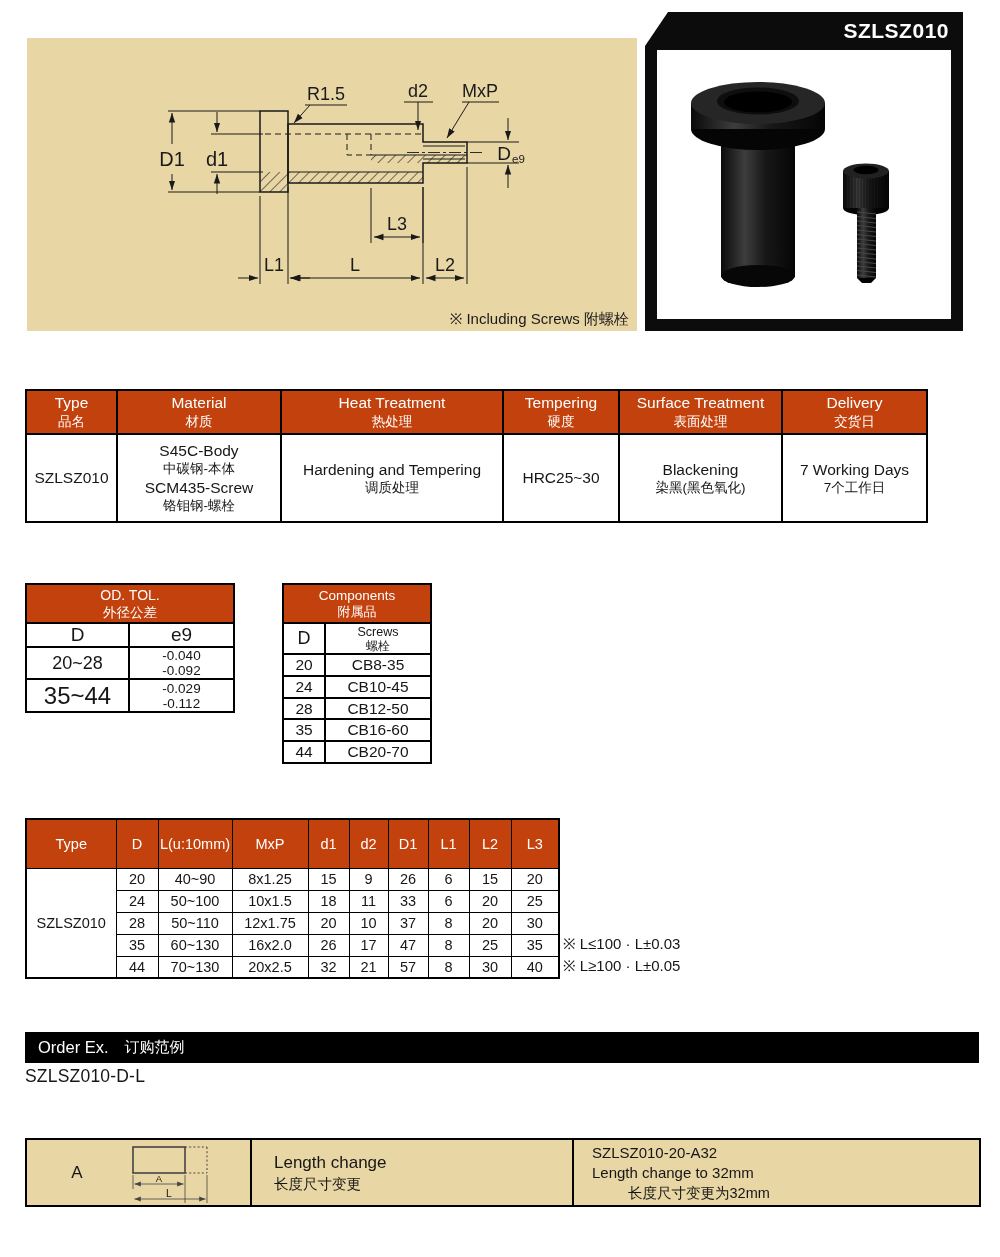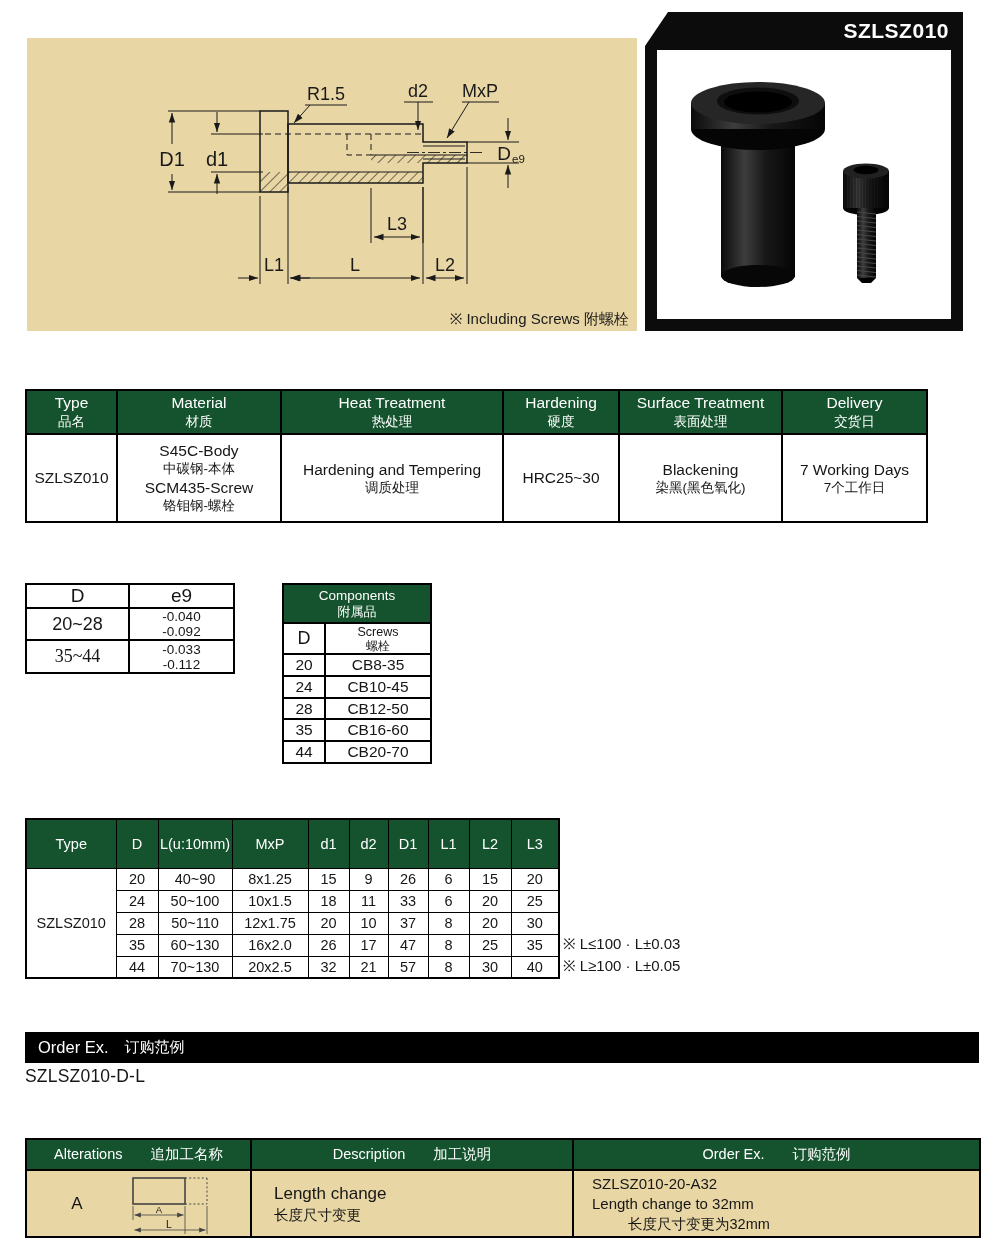--- a/index.html
+++ b/index.html
@@ -15,21 +15,21 @@
 
   
   #photo-box{left:645px;top:12px;width:318px;height:319px;background:#0c0c0c;
     clip-path:polygon(0 34px,23px 0,100% 0,100% 100%,0 100%);}
   #photo-label{position:absolute;top:7px;right:14px;color:#fff;font-size:21px;font-weight:bold;letter-spacing:.5px;}
   #photo-inner{position:absolute;left:12px;top:38px;width:294px;height:269px;background:#ffffff;}
 
   
   table.tbl{border-collapse:collapse;table-layout:fixed;position:absolute;background:#fff;}
   table.tbl th,table.tbl td{border:2px solid #000;padding:0;text-align:center;vertical-align:middle;font-weight:normal;}
-  tr.hd th{background:#14532d;color:#fff;}
+  tr.hd th{background:#c2410c;color:#fff;}
   .en15{display:block;font-size:15.5px;line-height:19px;}
   .cn13{display:block;font-size:13.5px;line-height:18px;}
   .hen{display:block;font-size:15.5px;line-height:20px;}
   .hcn{display:block;font-size:13.5px;line-height:18px;}
   .sm{display:block;font-size:13.5px;line-height:15px;}
   .bb3 td, td.bb3, th.bb3{border-bottom-width:3px;}
 
   
   table.dim th,table.dim td{border-width:1px;font-size:14.5px;}
   table.dim{border:2px solid #000;}
@@ -191,21 +191,21 @@
         </th>
     <th>
           <span class="hen">Material</span>
           <span class="hcn">材质</span>
         </th>
     <th>
           <span class="hen">Heat Treatment</span>
           <span class="hcn">热处理</span>
         </th>
     <th>
-          <span class="hen">Hardening</span>
+          <span class="hen">Tempering</span>
           <span class="hcn">硬度</span>
         </th>
     <th>
           <span class="hen">Surface Treatment</span>
           <span class="hcn">表面处理</span>
         </th>
     <th>
           <span class="hen">Delivery</span>
           <span class="hcn">交货日</span>
         </th>
@@ -234,35 +234,41 @@
   </tr>
 </tbody>
   </table>
 
 <table class="tbl" id="od-tol-table" style="left:25px;top:583px;width:208px;">
   <colgroup>
       <col style="width:103px">
       <col style="width:105px">
     </colgroup>
   <tbody>
+      <tr class="hd" style="height:39px;">
+    <th colspan="2">
+      <span style="display:block;font-size:14px;line-height:17px;">OD. TOL.</span>
+      <span style="display:block;font-size:13.5px;line-height:17px;">外径公差</span>
+    </th>
+  </tr>
   <tr style="height:24px;">
     <td class="bb3" style="font-size:19px;">D</td>
     <td class="bb3" style="font-size:19px;">e9</td>
   </tr>
   <tr style="height:21px;">
     <td style="font-size:18px;">20~28</td>
     <td>
       <span class="sm">-0.040</span>
       <span class="sm">-0.092</span>
     </td>
   </tr>
   <tr style="height:33px;">
-    <td style="font-size:18px;font-family:Liberation Serif, serif;">35~44</td>
-    <td>
-      <span class="sm">-0.033</span>
+    <td style="font-size:24px;">35~44</td>
+    <td>
+      <span class="sm">-0.029</span>
       <span class="sm">-0.112</span>
     </td>
   </tr>
 </tbody>
   </table>
 
 <table class="tbl" id="components-table" style="left:282px;top:583px;width:148px;">
   <colgroup>
       <col style="width:42px">
       <col style="width:106px">
@@ -400,31 +406,20 @@
 </div>
 <div class="abs" id="order-value">SZLSZ010-D-L</div>
 
 <table class="tbl alt" id="alterations-table" style="left:25px;top:1138px;width:954px;">
   <colgroup>
       <col style="width:225px">
       <col style="width:322px">
       <col style="width:407px">
     </colgroup>
   <tbody>
-      <tr class="hd">
-    <th class="alt-h">
-      <span>Alterations</span><span>追加工名称</span>
-    </th>
-    <th class="alt-h">
-      <span>Description</span><span>加工说明</span>
-    </th>
-    <th class="alt-h">
-      <span>Order Ex.</span><span>订购范例</span>
-    </th>
-  </tr>
   <tr>
     <td>
       <div id="alt-cell-a">
         <span id="alt-code">A</span>
         <svg width="86" height="62" viewBox="0 0 86 62">
           <defs>
             <marker id="ar2" viewBox="0 0 10 10" refX="9" refY="5" markerWidth="7" markerHeight="7" orient="auto-start-reverse" markerUnits="userSpaceOnUse">
               <path d="M0,1.5 L9,5 L0,8.5 Z" fill="#444"></path>
             </marker>
           </defs>

